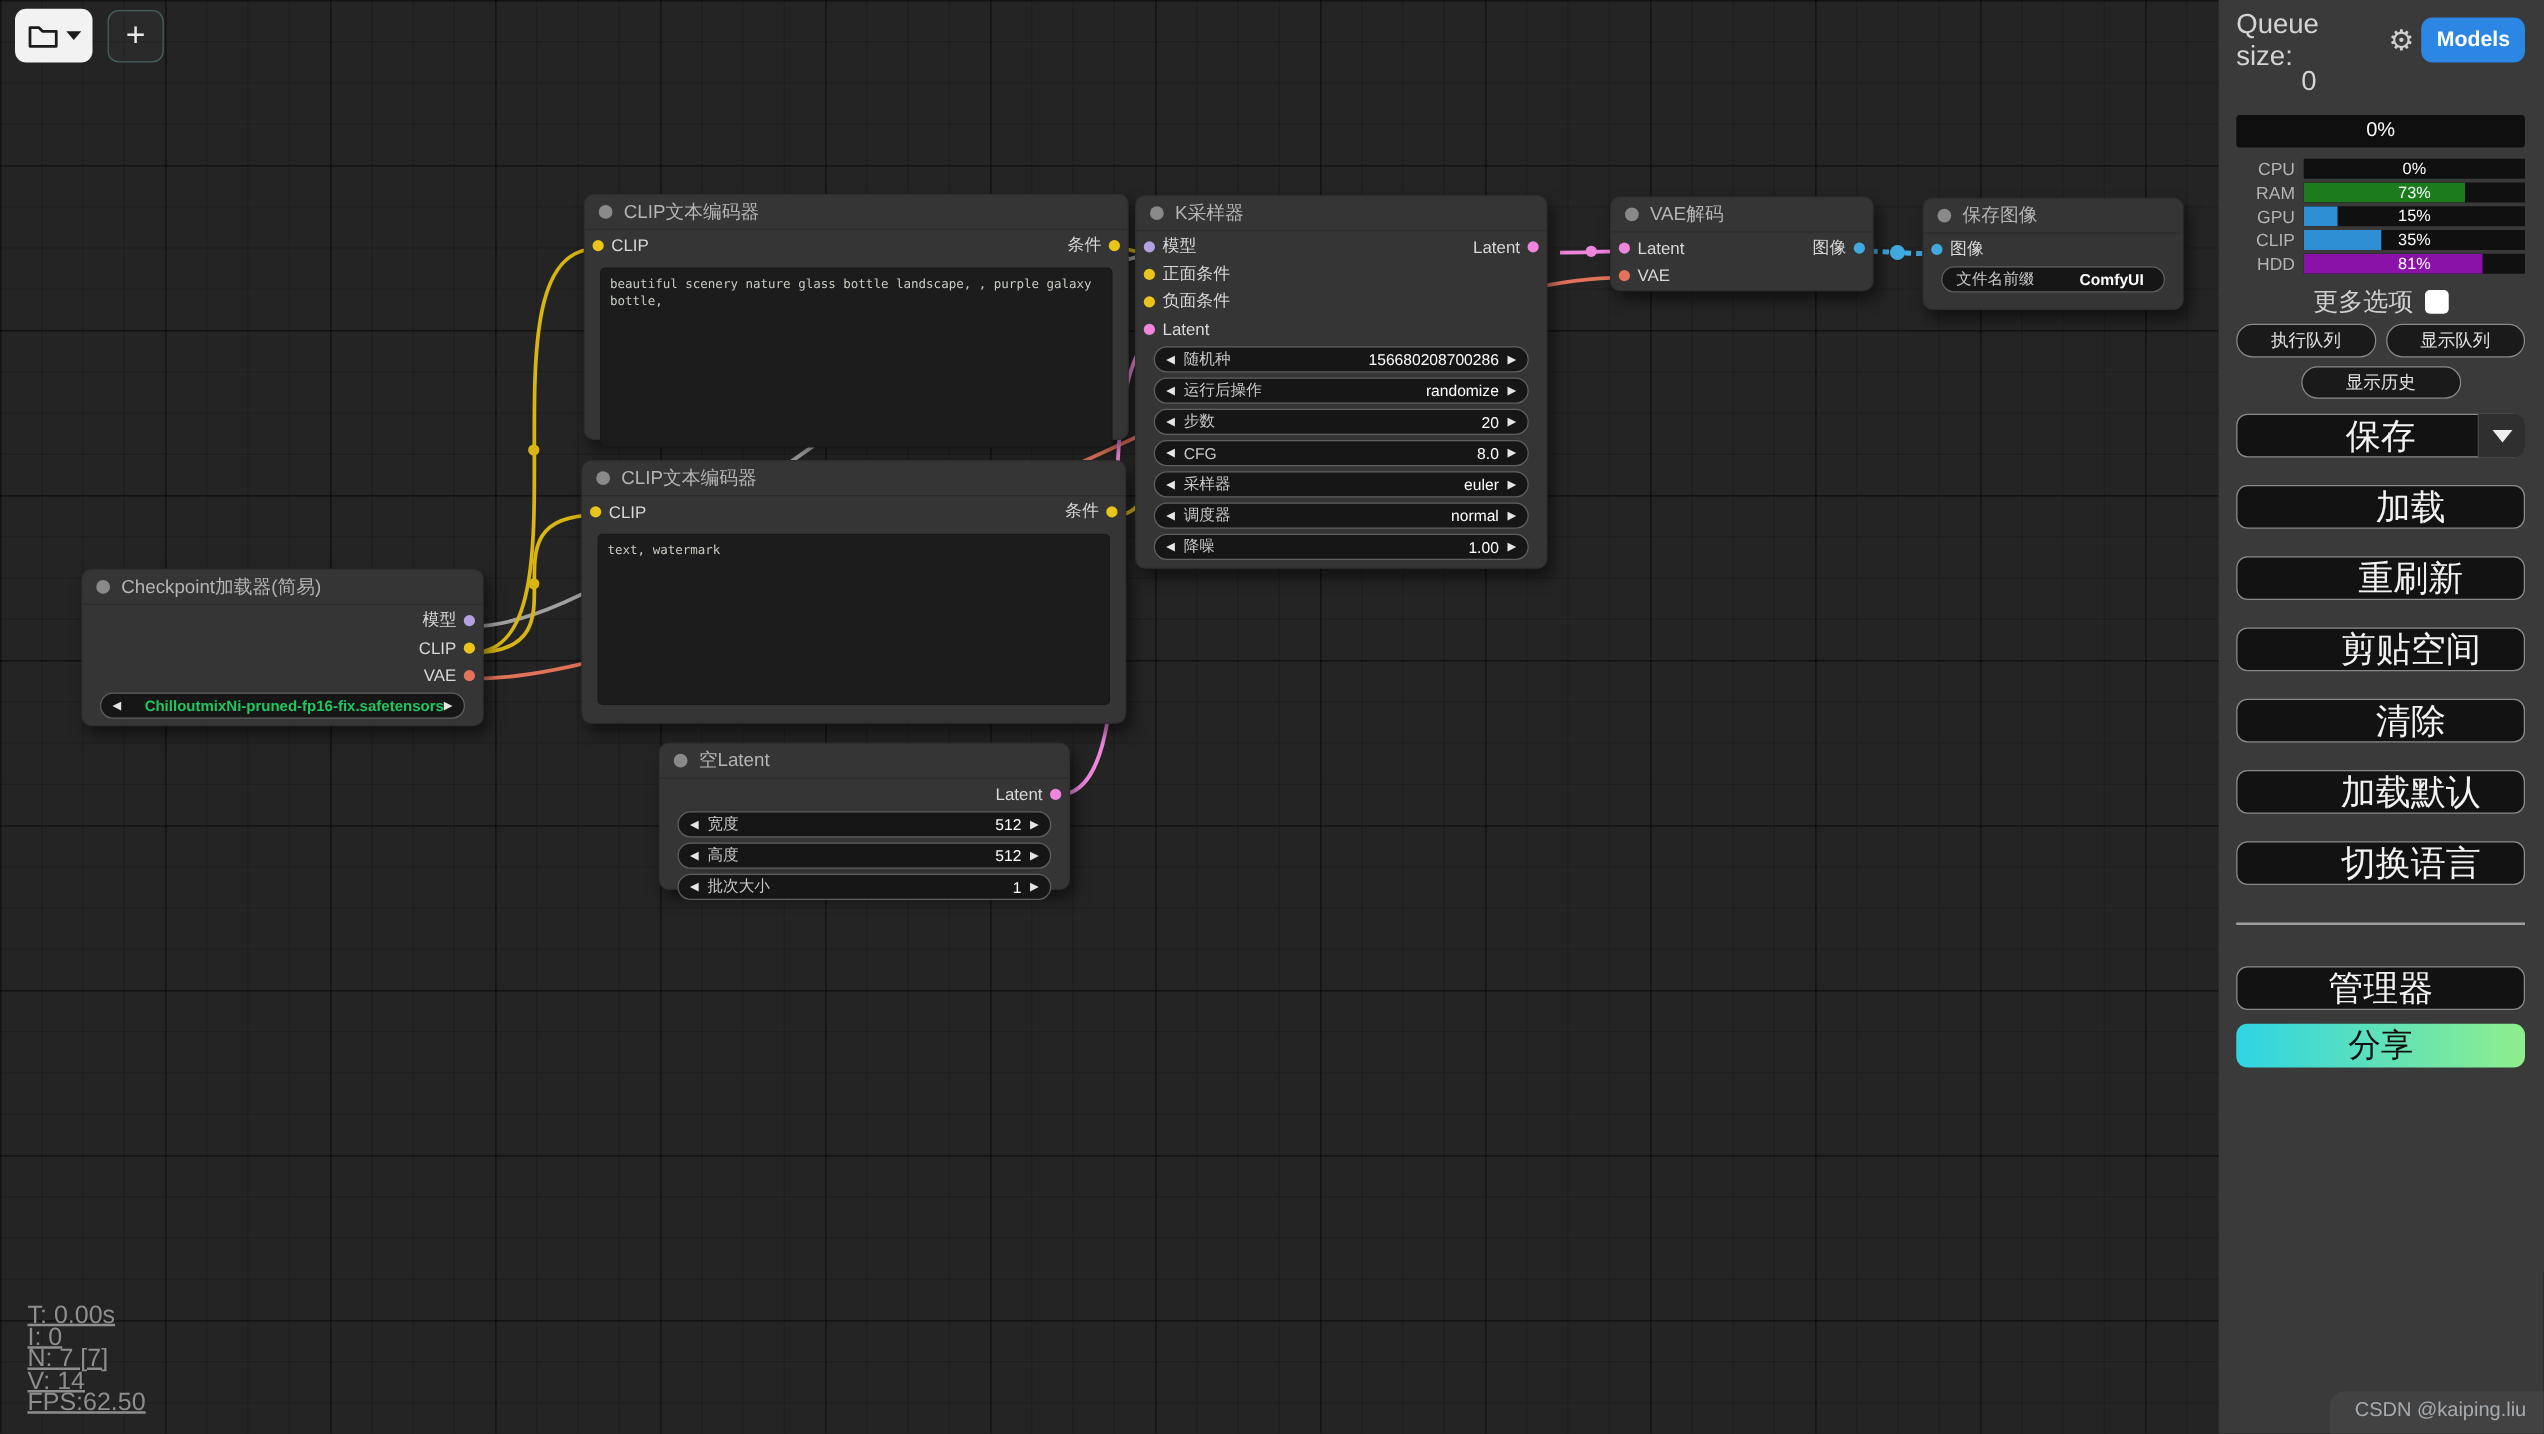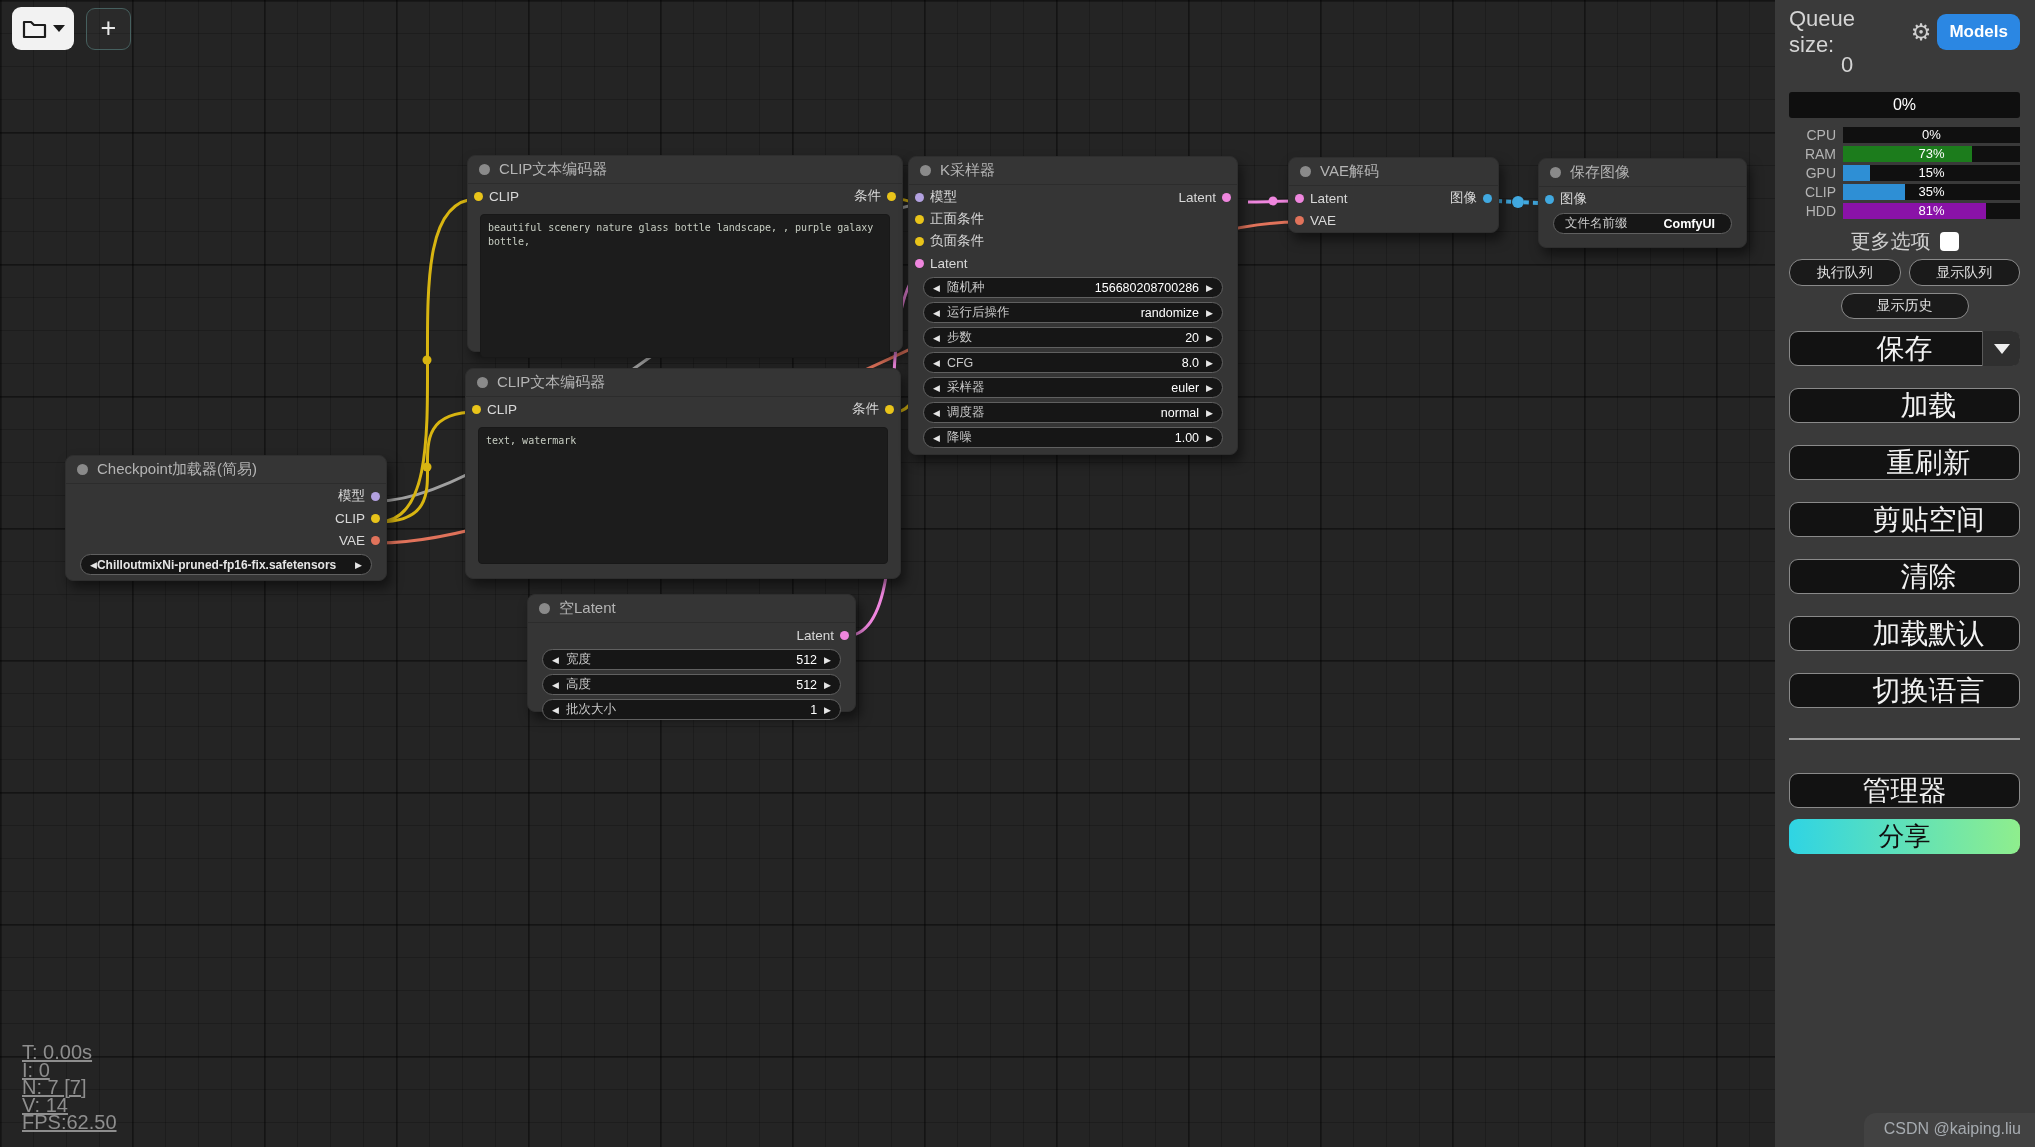--- a/index.html
+++ b/index.html
@@ -41,21 +41,21 @@
   .d-clip   { background:#e9c41a; }
   .d-cond   { background:#e9c41a; }
   .d-vae    { background:#e1735b; }
   .d-latent { background:#ef86de; }
   .d-image  { background:#41a9e0; }
   .widget { height:21px; margin:4px 14px 0 14px; background:#161616; border:1px solid #606060; border-radius:11px;
     display:flex; align-items:center; padding:0 9px; font-size:12.5px; white-space:nowrap; overflow:hidden; cursor:pointer; }
   .warr { font-size:9px; color:#e6e6e6; flex:none; }
   .wlabel { margin-left:7px; color:#c9c9c9; }
   .wvalue { margin-left:auto; margin-right:7px; color:#ffffff; }
-  .wcenter { flex:1; text-align:left; color:#e5e5e5; font-weight:bold; font-size:12px;
+  .wcenter { flex:1; text-align:right; color:#22c55e; font-weight:bold; font-size:12px;
     overflow:hidden; text-overflow:ellipsis; }
   .ntext { margin:8px 12px 0 12px; background:#1c1c1c; border:1px solid #181818; border-radius:4px;
     color:#c7cdc2; font-family:"DejaVu Sans Mono",monospace; font-size:10px; line-height:14px;
     padding:6px 7px; overflow:hidden; }
 
   
   #sidebar { position:absolute; right:0; top:0; width:260px; height:1147px; background:#3a3a3a;
     z-index:6; padding:12px 15px 0 14px; color:#d4d4d4; }
   .q-row { display:flex; align-items:center; height:40px; gap:6px; }
   .q-label { font-size:22px; color:#d4d4d4; }

